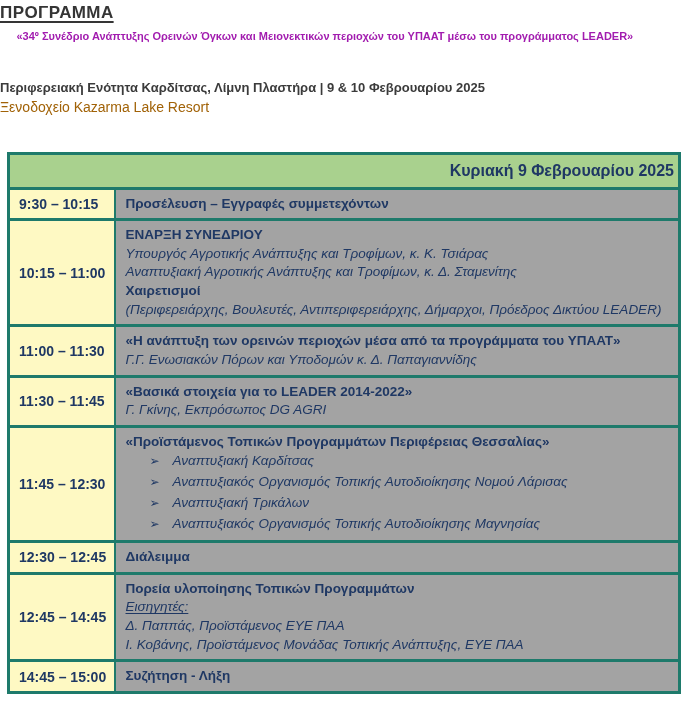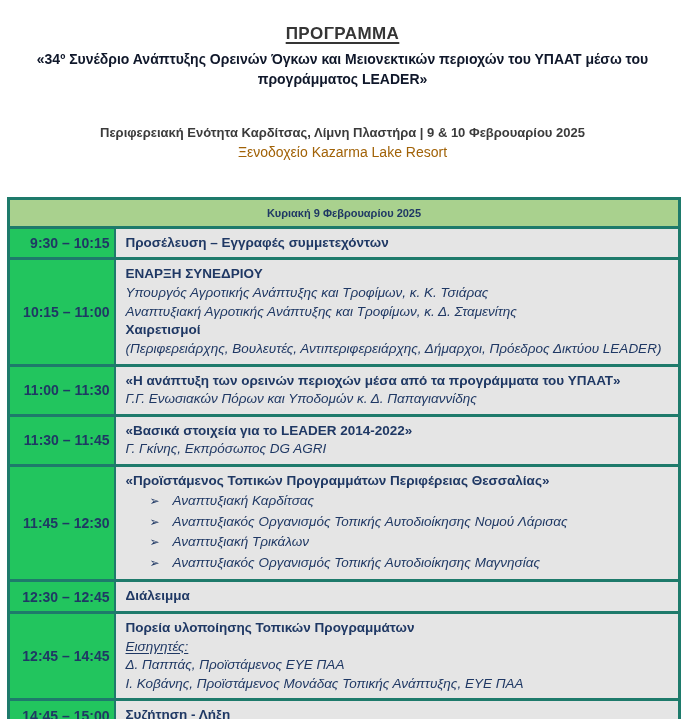--- a/index.html
+++ b/index.html
@@ -8,55 +8,55 @@
     --navy:#1f3864;
     --dark:#3b3b3b;
   }
   *{box-sizing:border-box;}
   html,body{margin:0;padding:0;}
   body{
     width:685px;height:719px;overflow:hidden;background:#ffffff;
     font-family:"Liberation Sans", sans-serif;
     -webkit-font-smoothing:antialiased;
   }
-  .doc-header{text-align:center;padding-top:24px;color:var(--dark);}
+  .doc-header{padding-top:3px;color:var(--dark);}
   .doc-title{
     display:inline-block;margin:0 0 6px 0;font-size:17px;font-weight:bold;
     text-decoration:underline;text-underline-offset:3px;text-decoration-thickness:2px;
     letter-spacing:.4px;color:#353535;
   }
   .doc-subtitle{
-    margin:0 auto;max-width:652px;font-size:14px;font-weight:bold;line-height:1.42;color:#0f172a;
+    margin:0 auto;max-width:652px;font-size:11px;font-weight:bold;line-height:1.42;color:#a21caf;
   }
   .doc-location{margin:35px 0 0 0;font-size:13px;font-weight:bold;color:#3b3b3b;}
   .doc-venue{margin:4px 0 0 0;font-size:14px;font-weight:400;color:#a16207;}
 
   table.schedule{
     border-collapse:collapse;table-layout:fixed;
     width:674px;margin:37px 0 0 7px;
     border:3px solid var(--teal);
   }
   col.time-col{width:106px;}
   .schedule th,.schedule td{
     border:2px solid var(--teal);
     border-top-width:3px;border-bottom-width:3px;
   }
   th.day-header{
     background:var(--green);color:var(--navy);
-    font-size:11px;font-weight:bold;text-align:center;
+    font-size:16px;font-weight:bold;text-align:right;
     padding:7px 4px;
   }
   td.time-cell{
     color:var(--navy);font-weight:bold;font-size:14px;
-    padding:4px 4px 4px 9px;vertical-align:middle;text-align:right;
-    background:#22c55e;
+    padding:4px 4px 4px 9px;vertical-align:middle;text-align:left;
+    background:#fef9c3;
   }
   td.session-cell{
     color:var(--navy);font-size:13.5px;
-    padding:5px 10px;vertical-align:middle;background:#e5e5e5;
+    padding:5px 10px;vertical-align:middle;background:#a3a3a3;
   }
   .line{line-height:1.38;}
   .line.bold{font-weight:bold;}
   .line.italic{font-style:italic;}
   .line.italic-underline{font-style:italic;text-decoration:underline;text-underline-offset:2px;}
   .line.bullet{font-style:italic;padding-left:24px;display:flex;align-items:baseline;line-height:1.55;}
   .bullet-glyph{
     font-style:normal;flex:0 0 auto;margin-right:13px;font-size:12px;
     font-family:"DejaVu Sans", sans-serif;color:var(--navy);
   }

